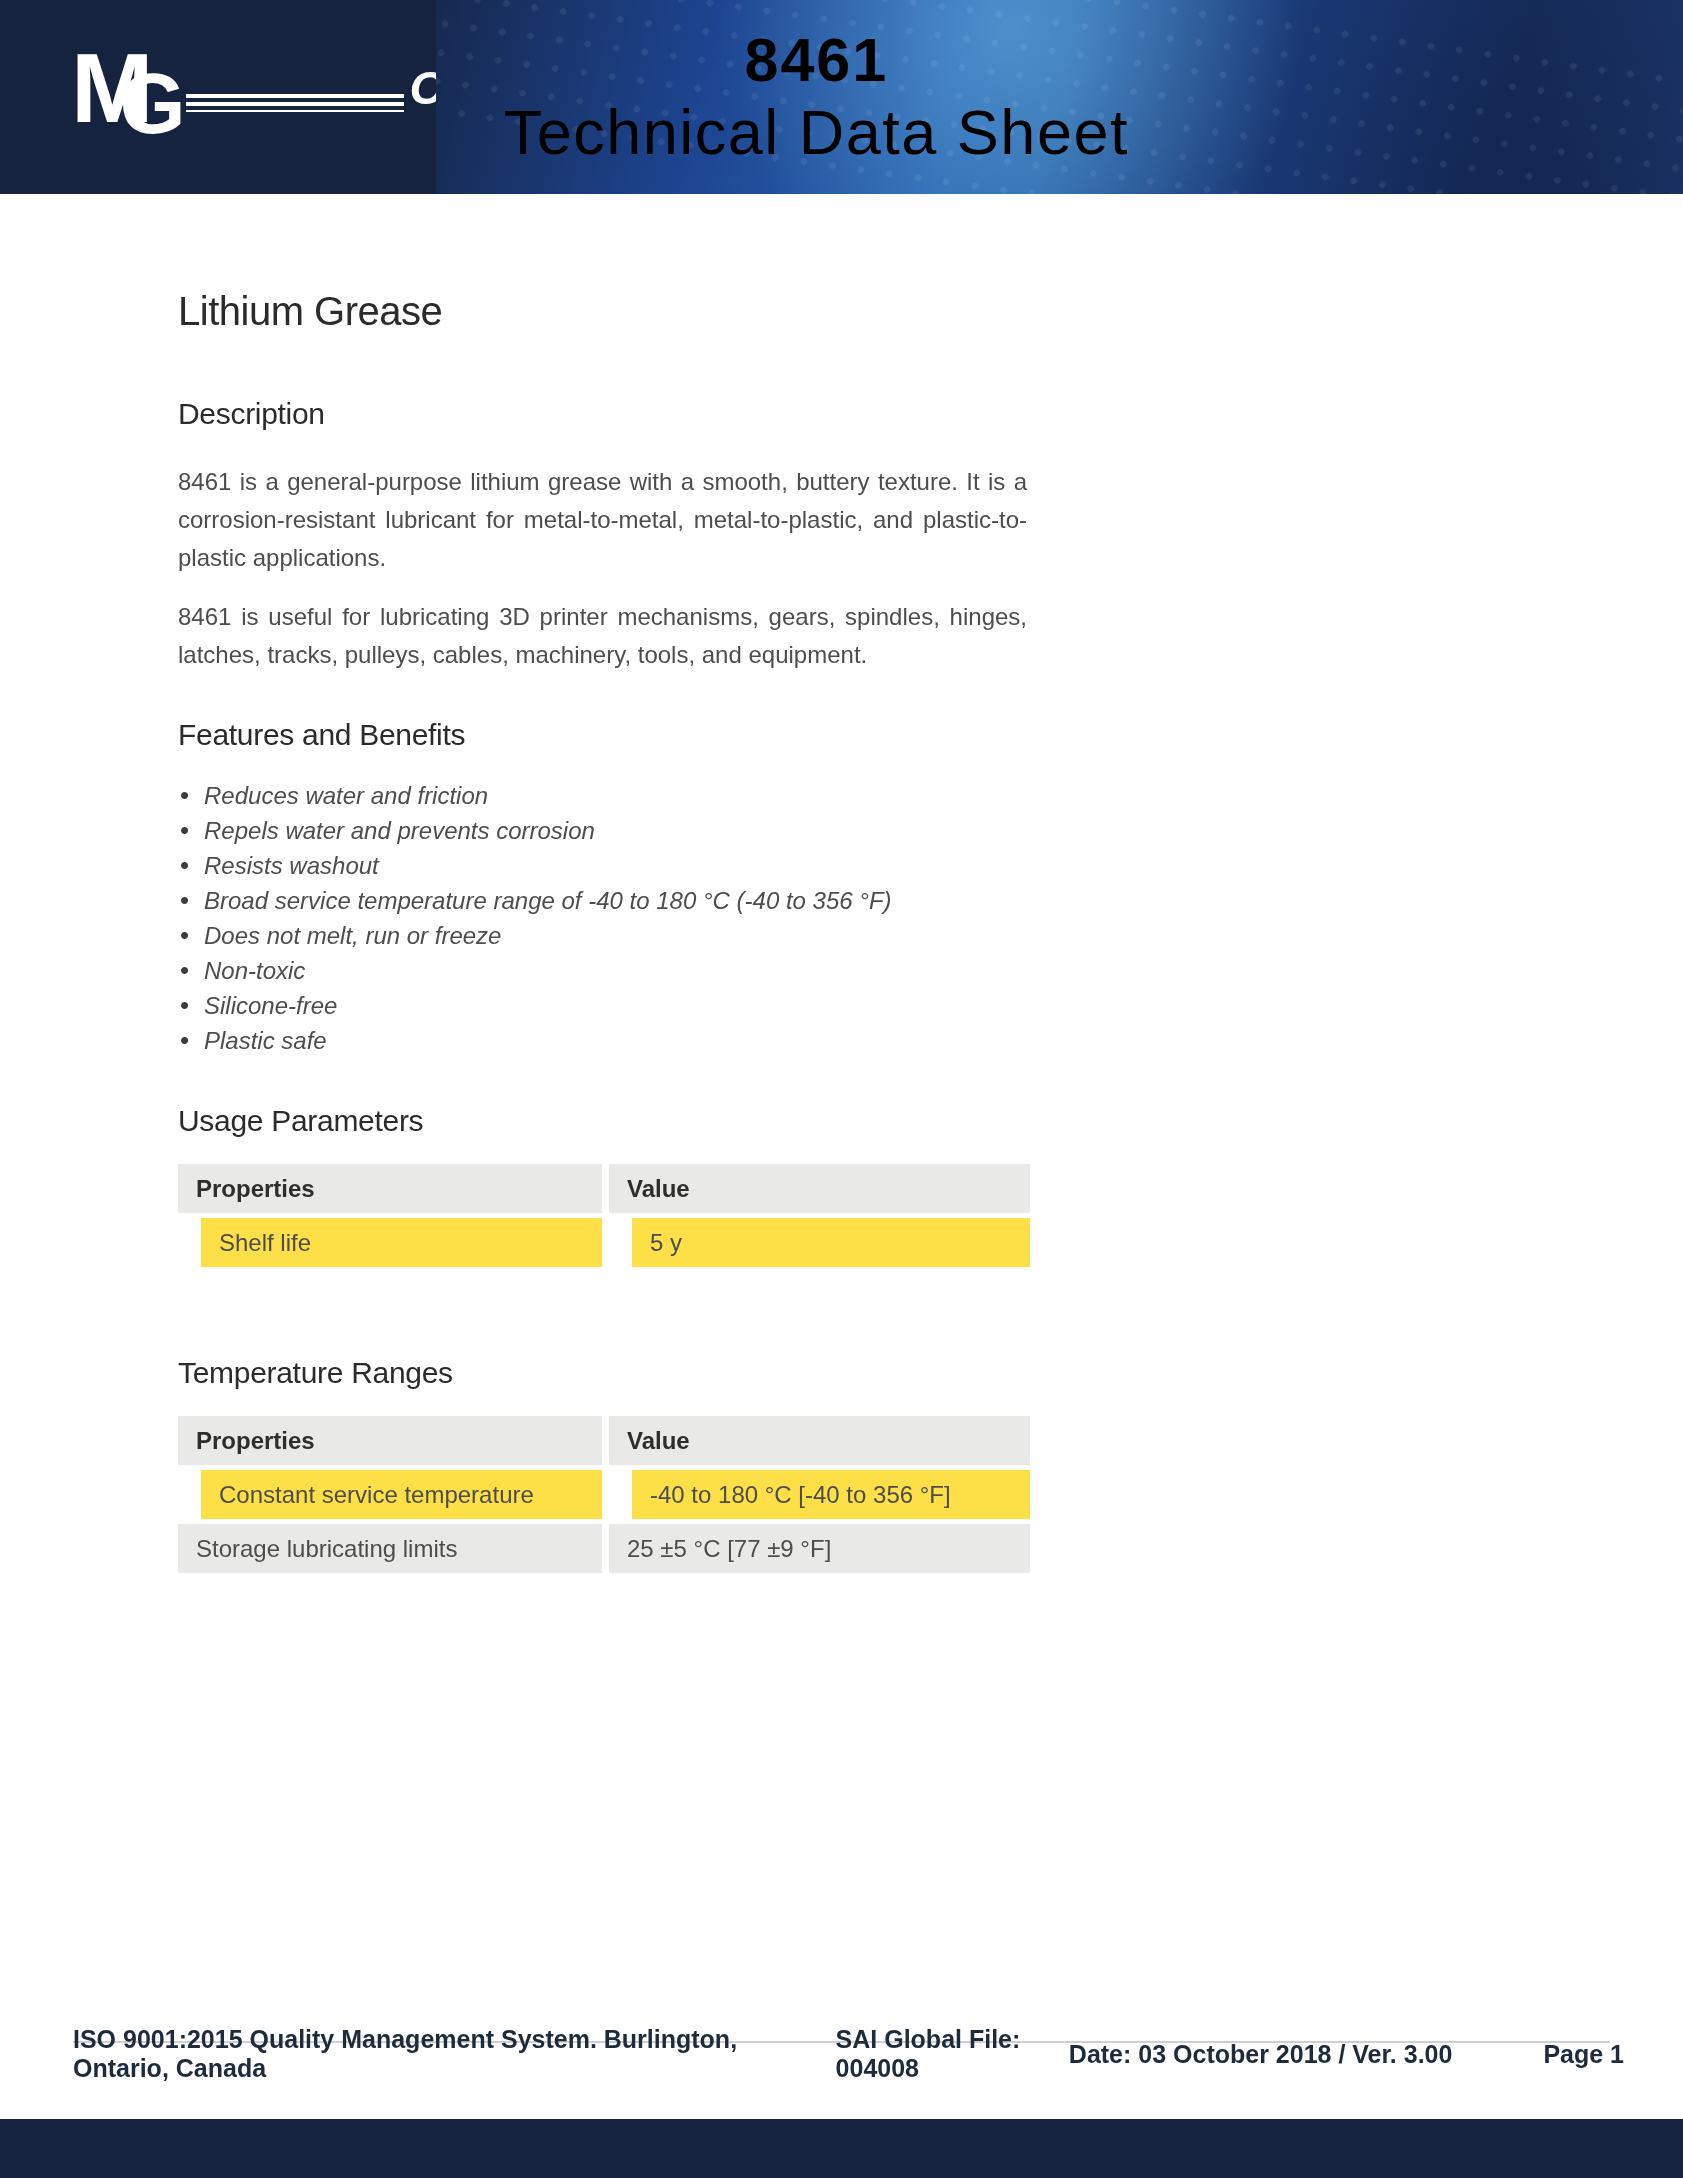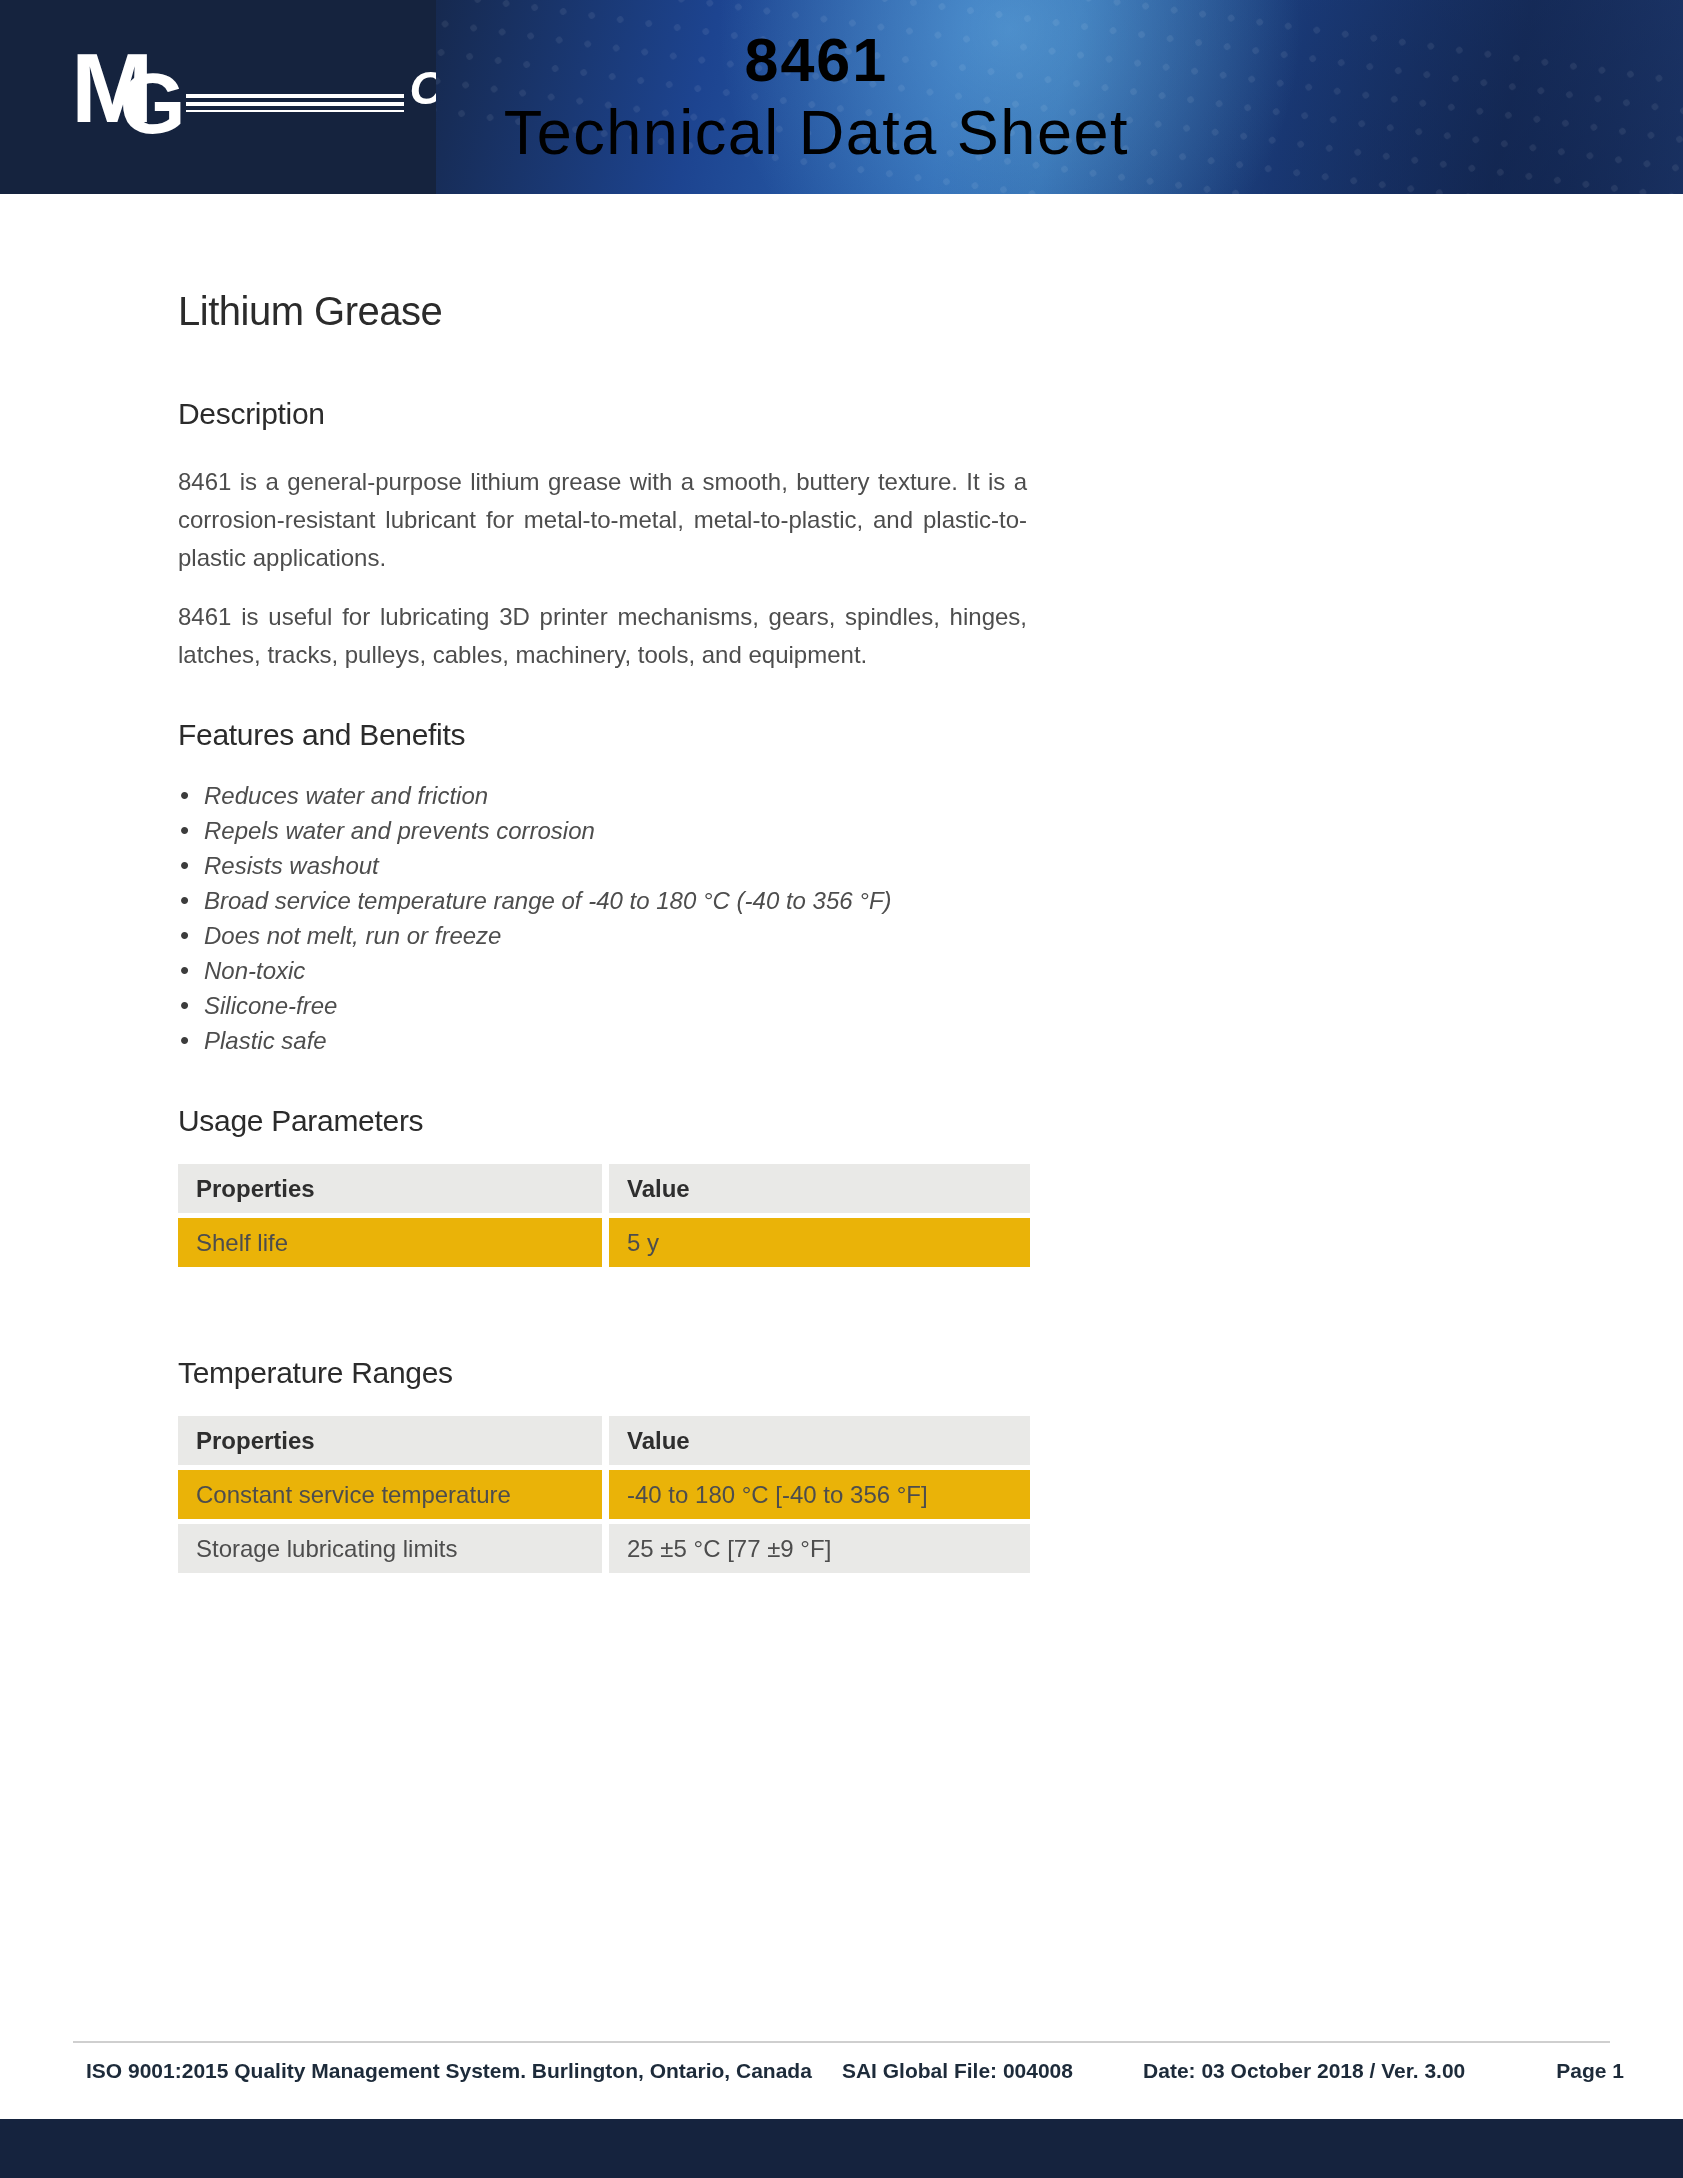--- a/index.html
+++ b/index.html
@@ -190,40 +190,40 @@
     line-height: 27px;
     min-height: 49px;
     display: flex;
     align-items: center;
   }
   .cell-header {
     background: #e9e9e7;
     font-weight: bold;
     color: #2e2e2e;
   }
-  .cell-dark  { background: #eab308; color: #4d4d4d; }
+  .cell-dark  { background: #fde047; color: #4d4d4d; margin-left: 23px; }
   .cell-light { background: #e9e9e7; color: #4d4d4d; }
 
   
   .footer-rule {
     position: absolute;
     left: 73px;
     right: 73px;
     bottom: 135px;
     height: 2px;
     background: #cfcfcf;
   }
   .footer-row {
     position: absolute;
-    left: 86px;
+    left: 73px;
     right: 59px;
     bottom: 95px;
     display: flex;
-    align-items: flex-start;
-    font-size: 21px;
+    align-items: center;
+    font-size: 25px;
     font-weight: bold;
     color: #1d2b3a;
   }
   .footer-left-group { display: flex; gap: 30px; }
   .footer-iso { font-weight: bold; }
   .footer-spacer { flex: 1 1 auto; }
   .footer-date { margin-right: 91px; white-space: nowrap; }
   .footer-page { white-space: nowrap; }
   .footer-bar {
     position: absolute;

